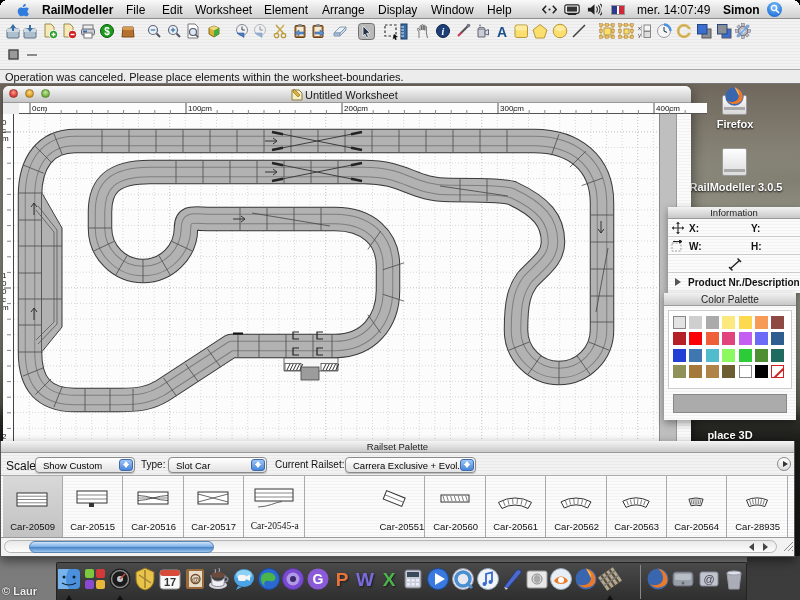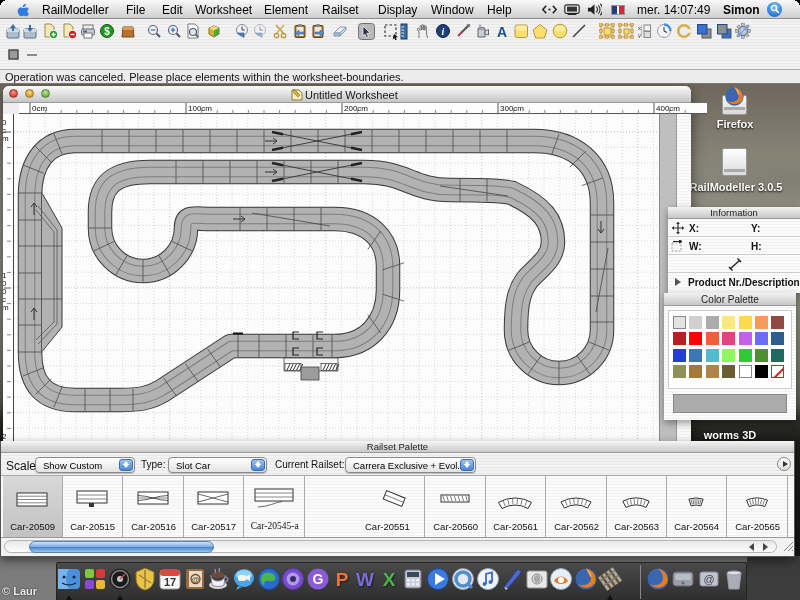--- a/index.html
+++ b/index.html
@@ -18,21 +18,21 @@
       <path d="M 12,1.5 C 19,3 23,9 21,16 C 17,22 8,22 4,17 C 10,20 17,17 17,11 C 17,6 14,3.5 12,1.5 Z" fill="#e87a2a"></path>
       <path d="M 12,1.5 C 16,4 18,7 17,11" fill="#f5b54a"></path>
     </svg>
 </div>
 <div class="abs" style="left:712px;top:118px;width:46px;height:12px;text-align:center;font-size:11px;font-weight:bold;color:#fff;text-shadow:0 1px 2px #000">Firefox</div>
 <div class="abs" style="left:722px;top:148px;width:25px;height:28px">
  <div class="abs" style="left:0;top:0;width:25px;height:28px;background:linear-gradient(#fefefe,#dcdcdc);border-radius:2px;border:0.5px solid #999"></div>
  <div class="abs" style="left:2px;top:21px;width:21px;height:3px;background:#aaa"></div>
 </div>
 <div class="abs" style="left:660px;top:181px;width:152px;font-size:11px;font-weight:bold;color:#fff;text-shadow:0 1px 2px #000;text-align:center">RailModeller 3.0.5</div>
-<div class="abs" style="left:690px;top:429px;width:80px;font-size:11px;font-weight:bold;color:#fff;text-shadow:0 1px 2px #000;text-align:center">worms 3D</div>
+<div class="abs" style="left:690px;top:429px;width:80px;font-size:11px;font-weight:bold;color:#fff;text-shadow:0 1px 2px #000;text-align:center">place 3D</div>
 
 <div class="abs" style="left:3px;top:86px;width:688px;height:359px;border-radius:6px 6px 0 0;box-shadow:0 5px 14px rgba(0,0,0,0.55);background:#eee">
  <div class="abs" style="left:0;top:0;width:688px;height:17px;background:linear-gradient(#fafafa,#c6c6c6);border-radius:6px 6px 0 0;border-bottom:1px solid #9a9a9a">
   <div class="abs" style="left:6px;top:3px;width:9px;height:9px;border-radius:50%;background:radial-gradient(circle at 50% 35%,#ff9a90,#e0443e 60%,#a02a20);border:0.5px solid #9a3a30"></div>
   <div class="abs" style="left:22px;top:3px;width:9px;height:9px;border-radius:50%;background:radial-gradient(circle at 50% 35%,#ffd98a,#dea123 60%,#a5741a);border:0.5px solid #a0782a"></div>
   <div class="abs" style="left:38px;top:3px;width:9px;height:9px;border-radius:50%;background:radial-gradient(circle at 50% 35%,#c5e89a,#7ab648 60%,#4a7a28);border:0.5px solid #5a8a3a"></div>
   <svg class="abs" style="left:288px;top:2px" width="12" height="13" viewBox="0 0 12 13">
         <path d="M 1,2 H 8 L 11,5 V 12 H 1 Z" fill="#f5efc5" stroke="#8a7a40"></path>
         <path d="M 3,1 L 9,7 L 7,9 L 2,4 Z" fill="#d9b13a" stroke="#8a6a1a" stroke-width="0.6"></path>
       </svg>
@@ -477,21 +477,21 @@
         </svg>
         <div style="position:absolute;left:0;right:0;top:45px;text-align:center;font-size:9.5px;color:#111">Car-20545-a</div>
       </div>
       <div style="position:absolute;left:364px;top:0;width:60.4px;height:61px;border-right:1px solid #aaa;">
         <svg width="56" height="38" viewBox="0 0 56 38" style="position:absolute;left:1px;top:5px">
           <g transform="rotate(22 28 18)">
             <rect x="18" y="13" width="20" height="9" fill="#fff" stroke="#333" stroke-width="1"></rect>
             <line x1="18" y1="17.5" x2="38" y2="17.5" stroke="#555" stroke-width="0.7"></line>
           </g>
         </svg>
-        <div style="position:absolute;left:0;right:0;top:45px;text-align:left;font-size:9.5px;color:#111">Car-20551</div>
+        <div style="position:absolute;left:0;right:0;top:45px;text-align:right;font-size:9.5px;color:#111">Car-20551</div>
       </div>
       <div style="position:absolute;left:425px;top:0;width:60.4px;height:61px;border-right:1px solid #aaa;">
         <svg width="56" height="38" viewBox="0 0 56 38" style="position:absolute;left:1px;top:5px">
           <rect x="14" y="14" width="28" height="7" fill="#fff" stroke="#333" stroke-width="1"></rect>
           <line x1="16.0" y1="15" x2="17.5" y2="20" stroke="#444" stroke-width="0.7"></line>
           <line x1="19.8" y1="15" x2="21.3" y2="20" stroke="#444" stroke-width="0.7"></line>
           <line x1="23.6" y1="15" x2="25.1" y2="20" stroke="#444" stroke-width="0.7"></line>
           <line x1="27.4" y1="15" x2="28.9" y2="20" stroke="#444" stroke-width="0.7"></line>
           <line x1="31.2" y1="15" x2="32.7" y2="20" stroke="#444" stroke-width="0.7"></line>
           <line x1="35.0" y1="15" x2="36.5" y2="20" stroke="#444" stroke-width="0.7"></line>
@@ -550,21 +550,21 @@
       <div style="position:absolute;left:727px;top:0;width:60.4px;height:61px;border-right:1px solid #aaa;">
         <svg width="56" height="38" viewBox="0 0 56 38" style="position:absolute;left:1px;top:5px">
           <path d="M 17.5,19.1 A 27,27 0 0 1 38.5,19.1 L 35.8,25.6 A 20,20 0 0 0 20.2,25.6 Z" fill="#fff" stroke="#333" stroke-width="1"></path>
           <line x1="22.1" y1="23.9" x2="20.6" y2="19.1" stroke="#444" stroke-width="0.7"></line>
           <line x1="24.4" y1="23.3" x2="23.5" y2="18.4" stroke="#444" stroke-width="0.7"></line>
           <line x1="26.8" y1="23.0" x2="26.5" y2="18.0" stroke="#444" stroke-width="0.7"></line>
           <line x1="29.2" y1="23.0" x2="29.5" y2="18.0" stroke="#444" stroke-width="0.7"></line>
           <line x1="31.6" y1="23.3" x2="32.5" y2="18.4" stroke="#444" stroke-width="0.7"></line>
           <line x1="33.9" y1="23.9" x2="35.4" y2="19.1" stroke="#444" stroke-width="0.7"></line>
         </svg>
-        <div style="position:absolute;left:0;right:0;top:45px;text-align:center;font-size:9.5px;color:#111">Car-20565</div>
+        <div style="position:absolute;left:0;right:0;top:45px;text-align:center;font-size:9.5px;color:#111">Car-28935</div>
       </div>
     </div>
  <div class="abs" style="left:0;top:97px;width:100%;height:18px;background:#f2f2f2">
   <div class="abs" style="left:3px;top:2px;width:773px;height:13px;background:linear-gradient(#e8e8e8,#fdfdfd);border:1px solid #b5b5b5;border-radius:7px"></div>
   <div class="abs" style="left:28px;top:2.5px;width:185px;height:12px;border-radius:6.5px;background:linear-gradient(#cfe4fa,#7fb0e8 45%,#4a86c8 55%,#9cc5ef);border:0.5px solid #5a85b5"></div>
   <div class="abs" style="left:748px;top:4.5px;width:0;height:0;border-top:4px solid transparent;border-bottom:4px solid transparent;border-right:5.5px solid #444"></div>
       <div class="abs" style="left:762px;top:4.5px;width:0;height:0;border-top:4px solid transparent;border-bottom:4px solid transparent;border-left:5.5px solid #444"></div>
   <svg class="abs" style="left:781px;top:2px" width="12" height="13" viewBox="0 0 12 13">
         <g stroke="#888" stroke-width="1">
           <line x1="11" y1="2" x2="2" y2="11"></line>
@@ -572,26 +572,26 @@
           <line x1="11" y1="10" x2="10" y2="11"></line>
         </g>
       </svg>
  </div>
 </div>
 
 <div class="abs" style="left:0;top:0;width:800px;height:19px;background:linear-gradient(#f9f9f9,#cfcfcf);border-bottom:1px solid #8e8e8e">
  <svg class="abs" style="left:17px;top:2.5px" width="12" height="14" viewBox="0 0 13 14">
       <path d="M 9.5,0.5 C 9.7,1.8 9,3 8,3.6 C 7,4.2 6.3,4 6.3,4 C 6.1,2.8 6.9,1.5 7.8,0.9 C 8.6,0.3 9.5,0.5 9.5,0.5 Z M 10.2,4.3 C 11.4,4.3 12.3,5 12.8,5.8 C 11.8,6.5 11.2,7.4 11.3,8.7 C 11.4,10.2 12.3,10.9 12.9,11.2 C 12.4,12.3 11.4,13.8 10.1,13.8 C 9,13.8 8.6,13.1 7.3,13.1 C 6,13.1 5.5,13.8 4.5,13.8 C 3.2,13.8 1.6,11.9 1,9.9 C 0.4,7.7 1,5.6 2.6,4.7 C 3.5,4.2 4.7,4.2 5.6,4.6 C 6.3,4.9 6.9,5 7.6,4.8 C 8.4,4.5 9.2,4.3 10.2,4.3 Z" fill="#2f7cde"></path>
     </svg>
- <div class="abs" style="left:42px;top:2.5px;font-size:12px;font-weight:normal;color:#000">RailModeller</div>
+ <div class="abs" style="left:42px;top:2.5px;font-size:12px;font-weight:bold;color:#000">RailModeller</div>
  <div class="abs" style="left:126px;top:3px;font-size:12px;color:#000">File</div>
  <div class="abs" style="left:162px;top:3px;font-size:12px;color:#000">Edit</div>
  <div class="abs" style="left:195px;top:3px;font-size:12px;color:#000">Worksheet</div>
  <div class="abs" style="left:264px;top:3px;font-size:12px;color:#000">Element</div>
- <div class="abs" style="left:322px;top:3px;font-size:12px;color:#000">Railset</div>
+ <div class="abs" style="left:322px;top:3px;font-size:12px;color:#000">Arrange</div>
  <div class="abs" style="left:378px;top:3px;font-size:12px;color:#000">Display</div>
  <div class="abs" style="left:431px;top:3px;font-size:12px;color:#000">Window</div>
  <div class="abs" style="left:487px;top:3px;font-size:12px;color:#000">Help</div>
  <svg class="abs" style="left:542px;top:4px" width="15" height="11" viewBox="0 0 18 11">
       <path d="M 5,1 L 1,5.5 L 5,10 M 13,1 L 17,5.5 L 13,10" fill="none" stroke="#222" stroke-width="1.8"></path>
       <circle cx="9" cy="5.5" r="1.3" fill="#222"></circle>
     </svg>
  <svg class="abs" style="left:564px;top:3px" width="16" height="13" viewBox="0 0 19 13">
       <rect x="1" y="1" width="17" height="10" rx="2" fill="#f8f8f8" stroke="#222" stroke-width="1.4"></rect>
       <rect x="3.5" y="3" width="12" height="6" fill="#333"></rect>

